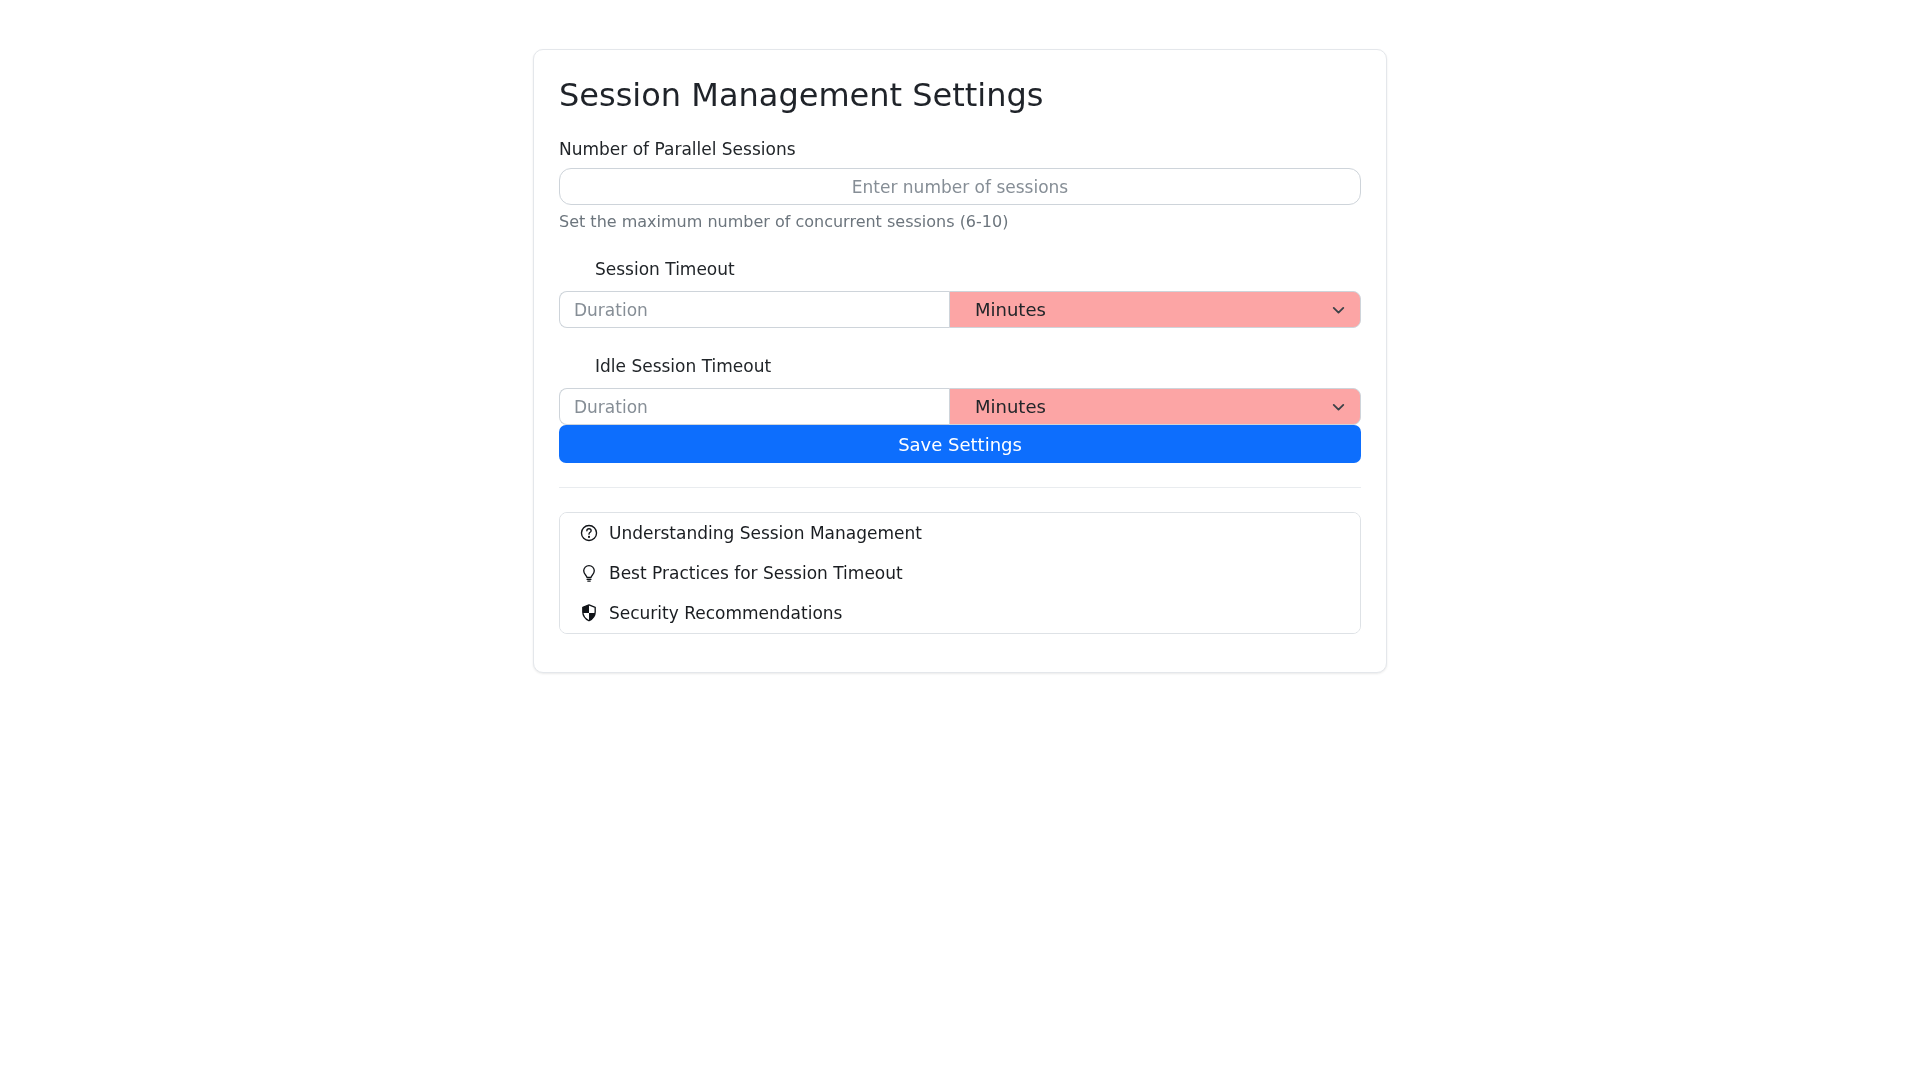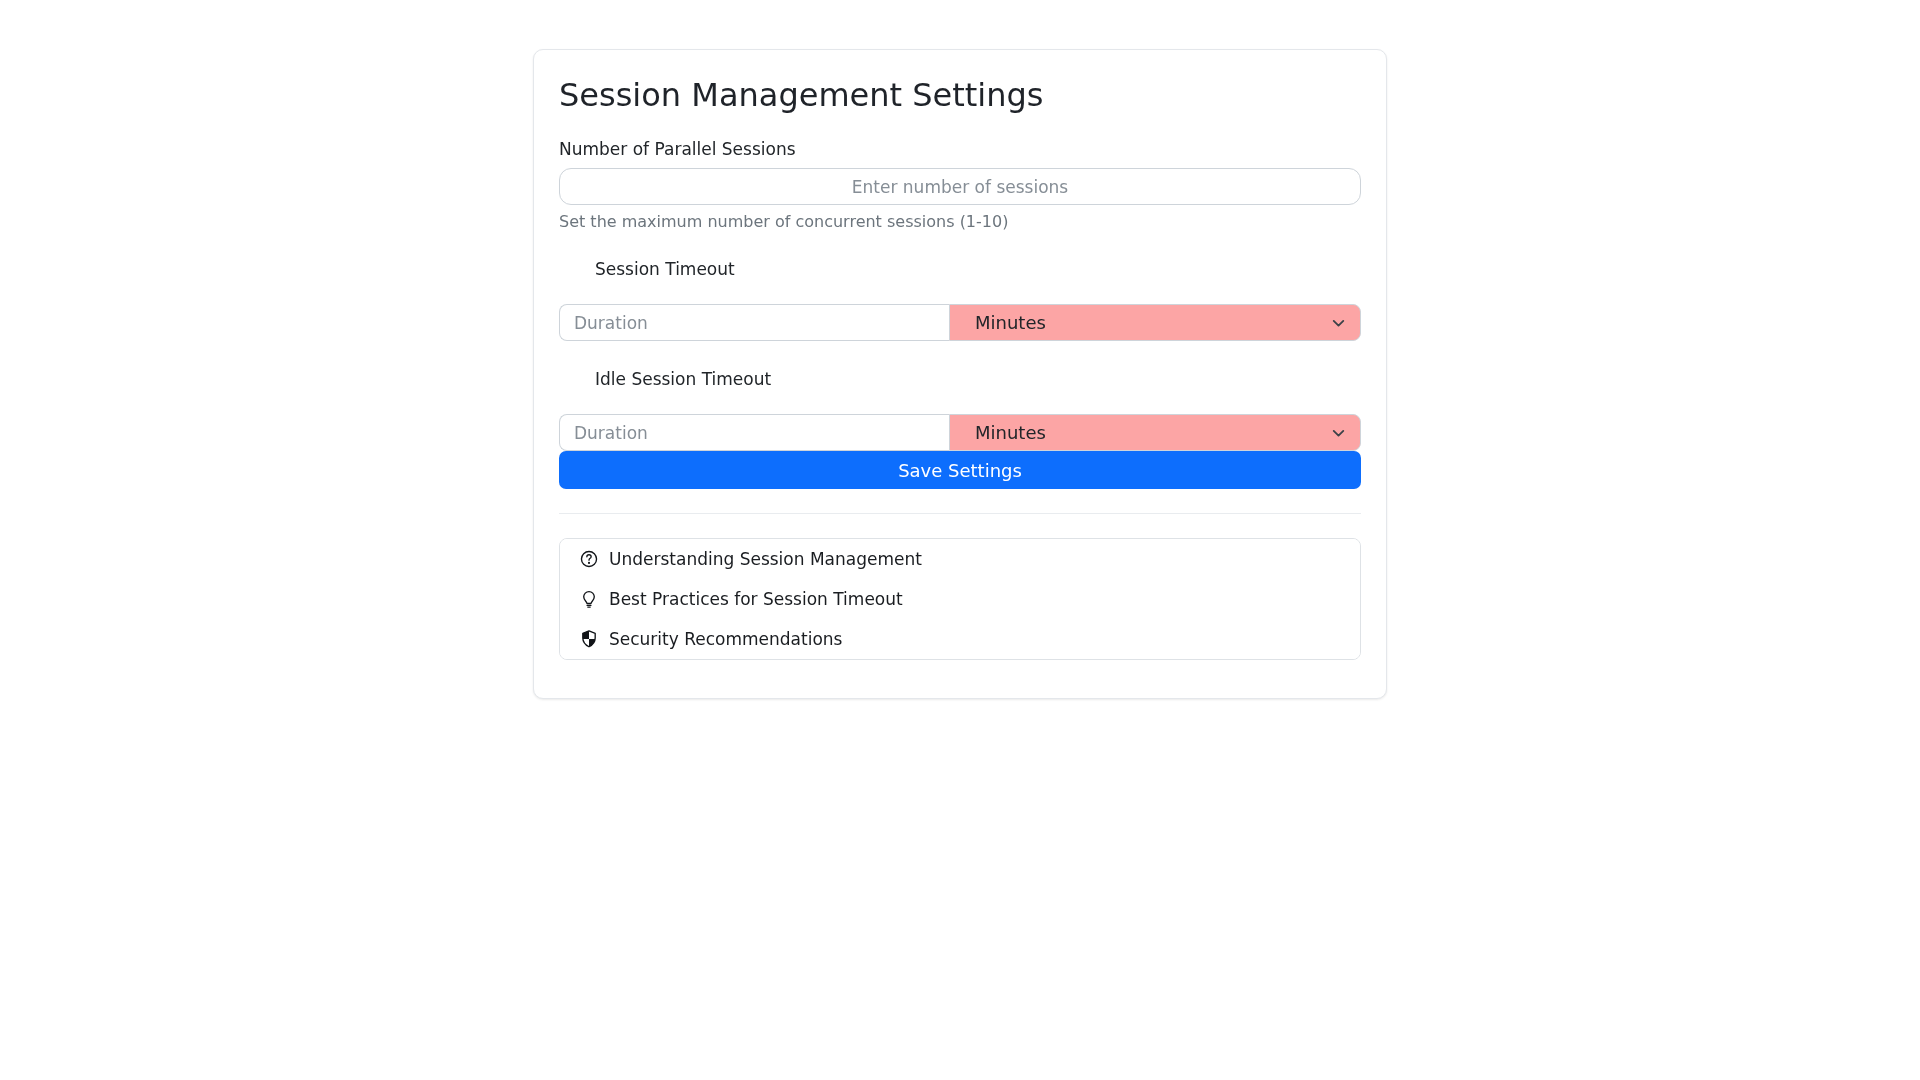--- a/index.html
+++ b/index.html
@@ -50,21 +50,21 @@
   .text-input::placeholder, .row-input::placeholder { color: #868e96; opacity: 1; }
   .helper-text {
     margin-top: 8px;
     font-size: 16px;
     line-height: 18px;
     color: #6c757d;
   }
   .label-mt { margin-top: 28px; margin-left: 36px; }
   .combo-row {
     display: flex;
-    margin-top: 25px;
+    margin-top: 12px;
     height: 37px;
     width: 100%;
   }
   .row-input {
     flex: 0 0 390px;
     width: 390px;
     height: 37px;
     border: 1px solid #ced4da;
     border-right: none;
     border-radius: 8px 0 0 8px;
@@ -141,21 +141,21 @@
 </head>
 <body>
 
 <div class="page">
   <div class="card">
 
     <h1 class="card-title">Session Management Settings</h1>
 
     <div class="field-label">Number of Parallel Sessions</div>
     <input class="text-input" type="text" placeholder="Enter number of sessions" style="">
-    <div class="helper-text">Set the maximum number of concurrent sessions (1-10)</div>
+    <div class="helper-text">Set the maximum number of concurrent sessions (6-10)</div>
 
     <div class="field-label label-mt">Session Timeout</div>
     <div class="combo-row">
       <input class="row-input" type="text" placeholder="Duration" style="">
       <div class="select-wrap">
         <select class="unit-select">
           <option>Minutes</option>
         </select>
         <span class="select-chevron">
           <svg viewBox="0 0 16 16" width="17" height="17">

